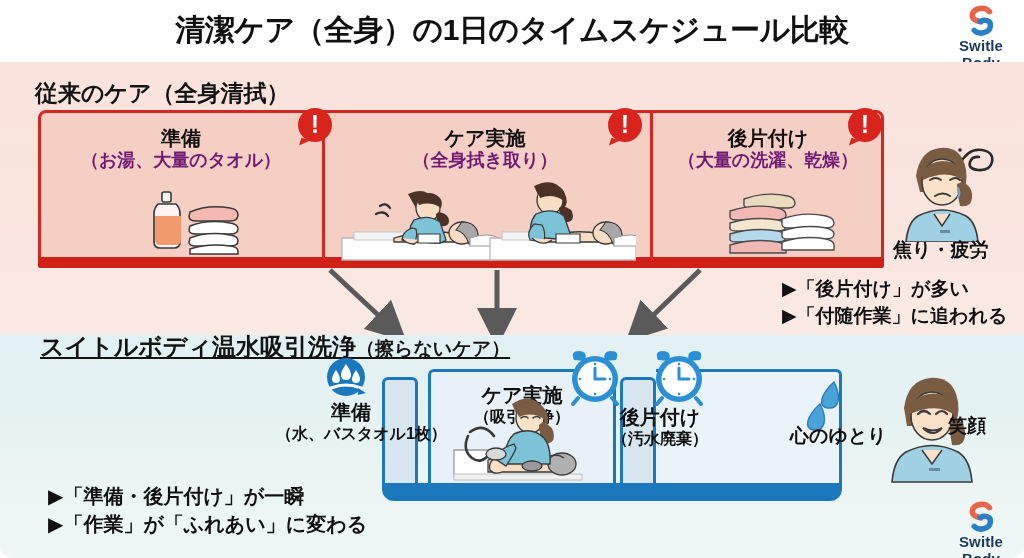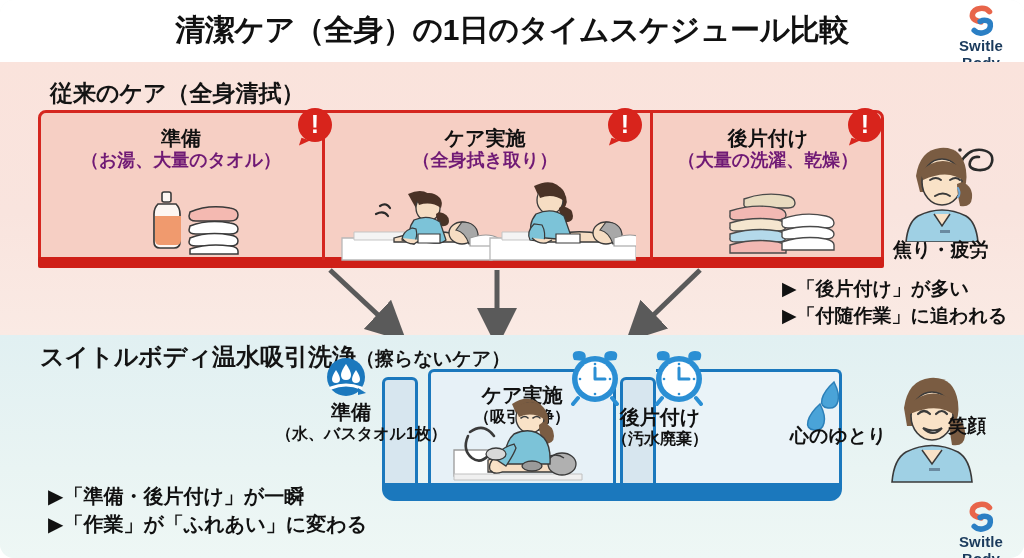--- a/index.html
+++ b/index.html
@@ -76,26 +76,27 @@
     width: 1024px; height: 223px;
     background: linear-gradient(180deg, #e1f0f2 0%, #e9f4f3 60%, #eef7f5 100%);
   }
   .section-label {
     position: absolute;
     font-weight: bold;
     color: #141414;
     white-space: nowrap;
   }
   .label-pink {
-    left: 50px; top: 78px;
+    left: 35px; top: 78px;
     font-size: 23px;
   }
   .label-blue {
-    left: 40px; top: 341px;
+    left: 40px; top: 331px;
     font-size: 24px;
+    text-decoration: underline;
   }
   .label-blue .sub {
     font-size: 19px;
   }
 
   
   .red-track {
     position: absolute;
     left: 38px; top: 110px;
     width: 846px; height: 156px;

